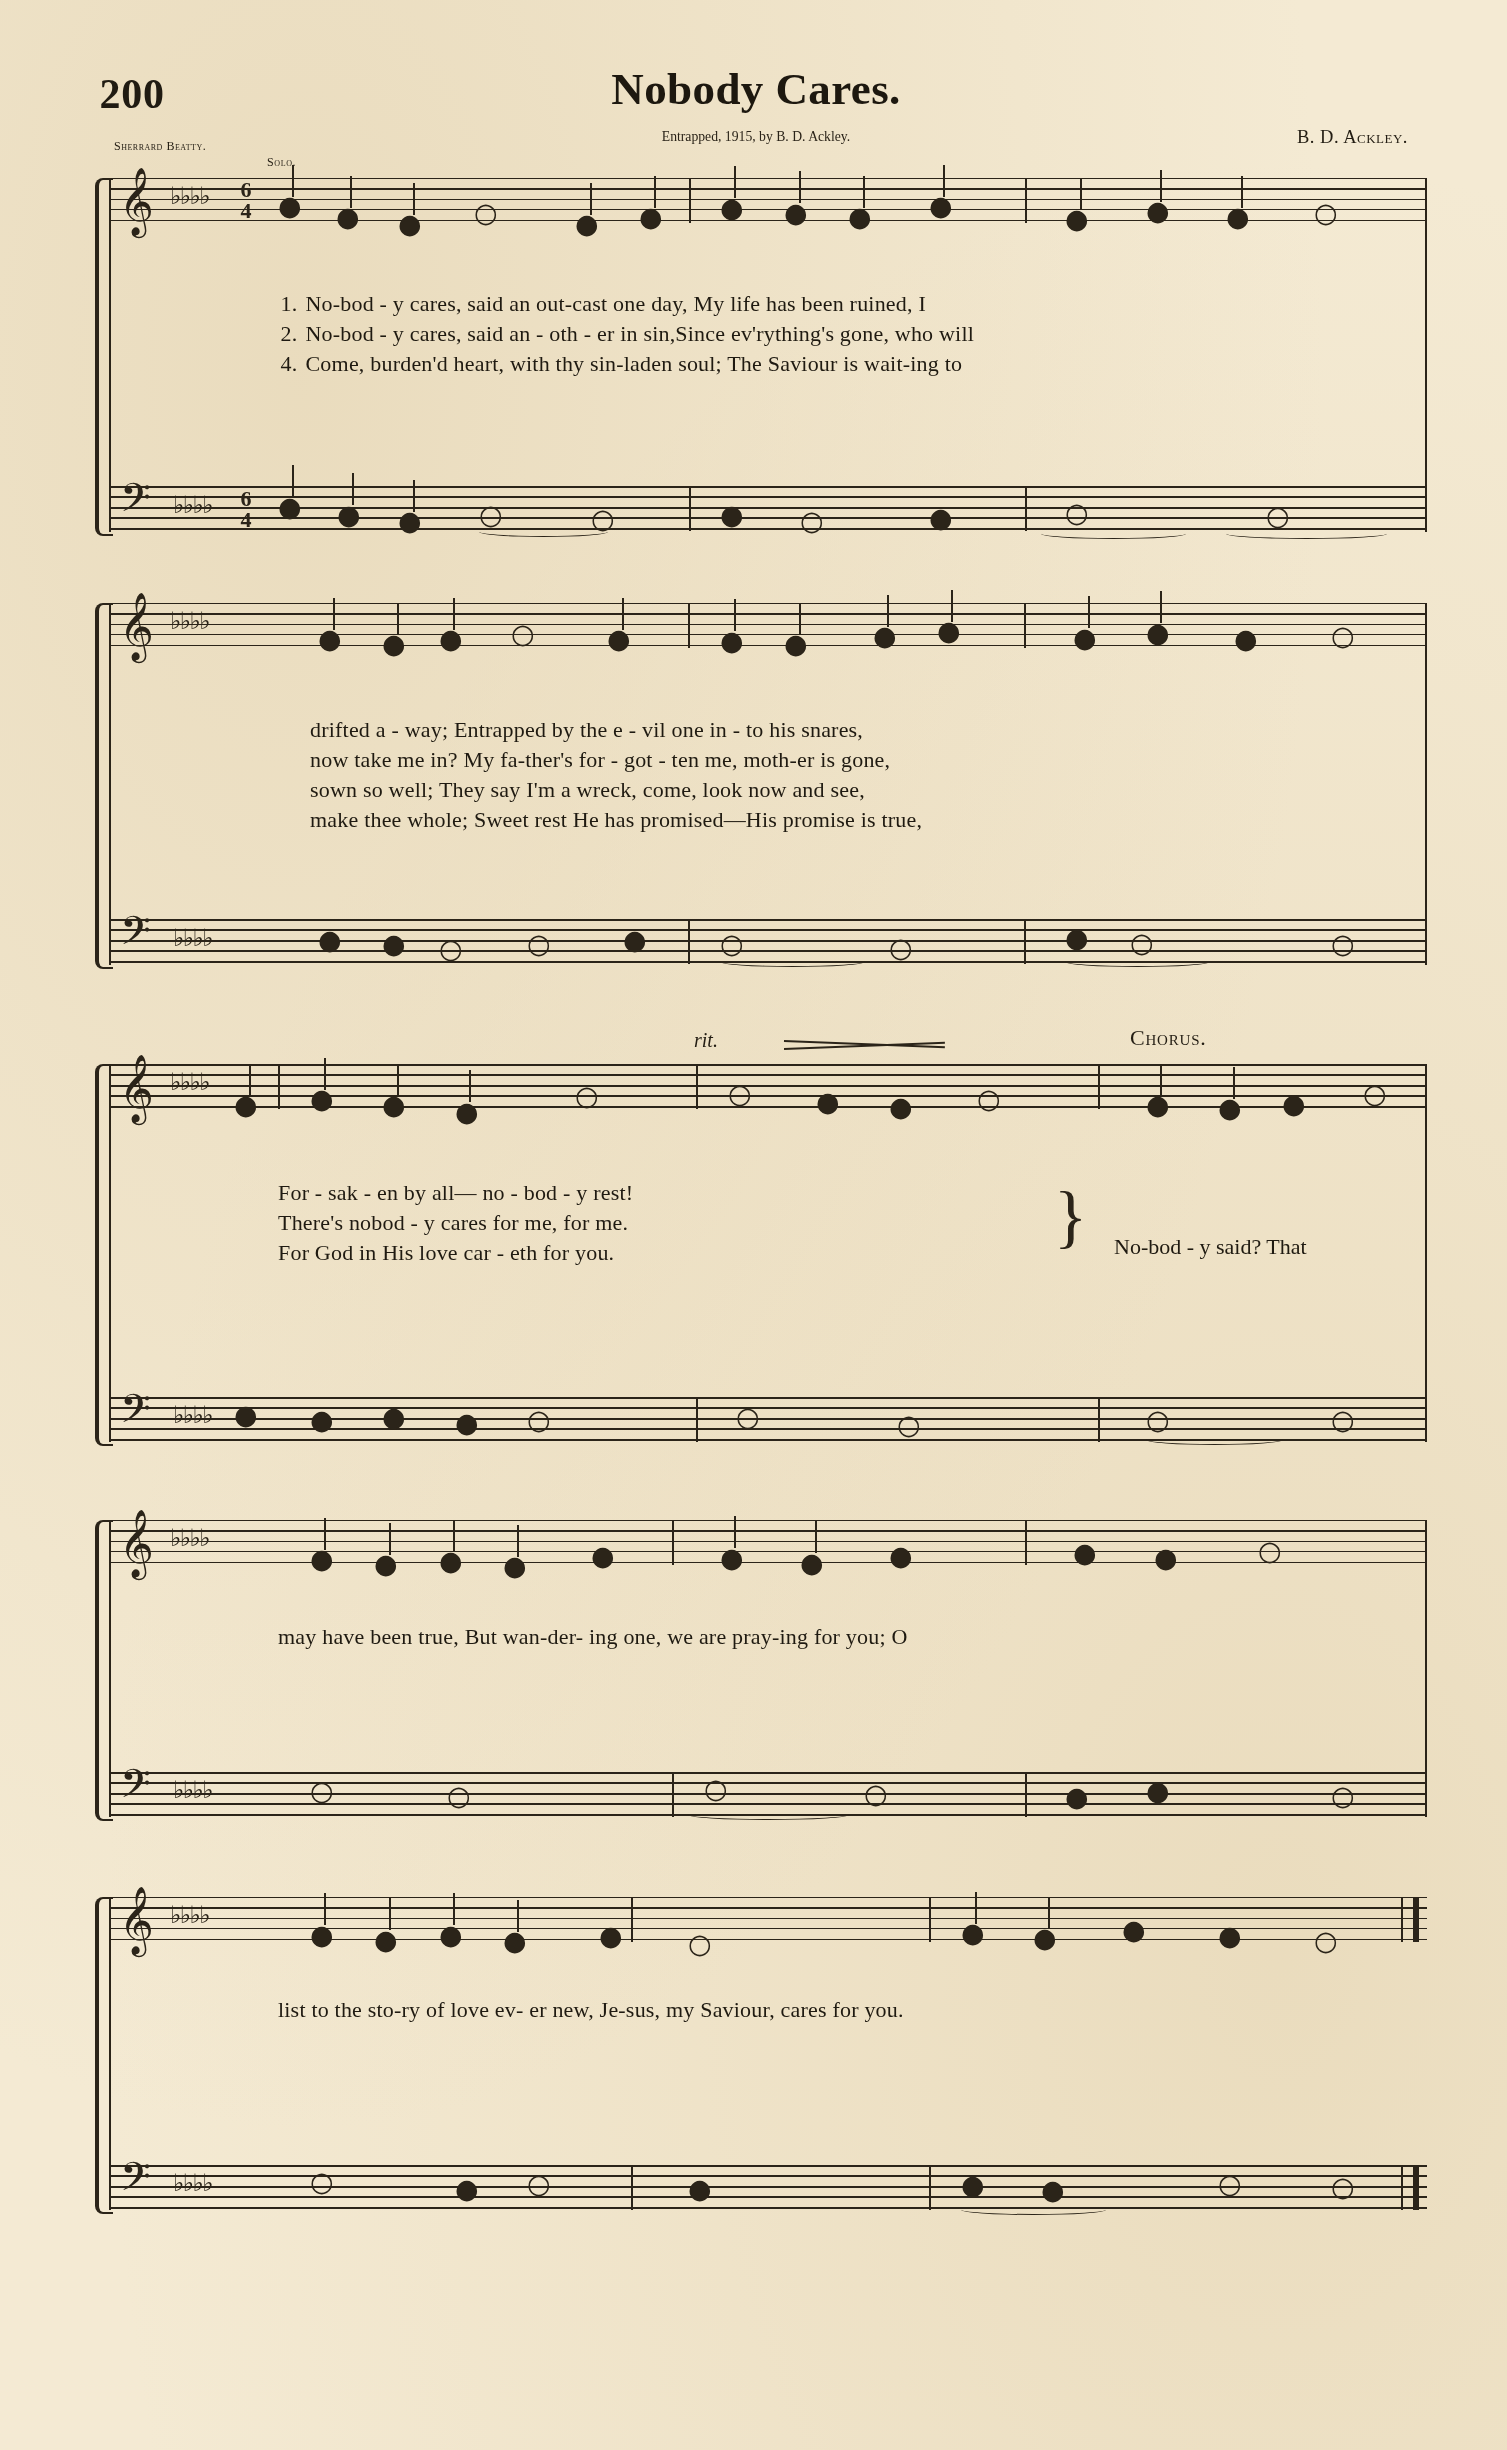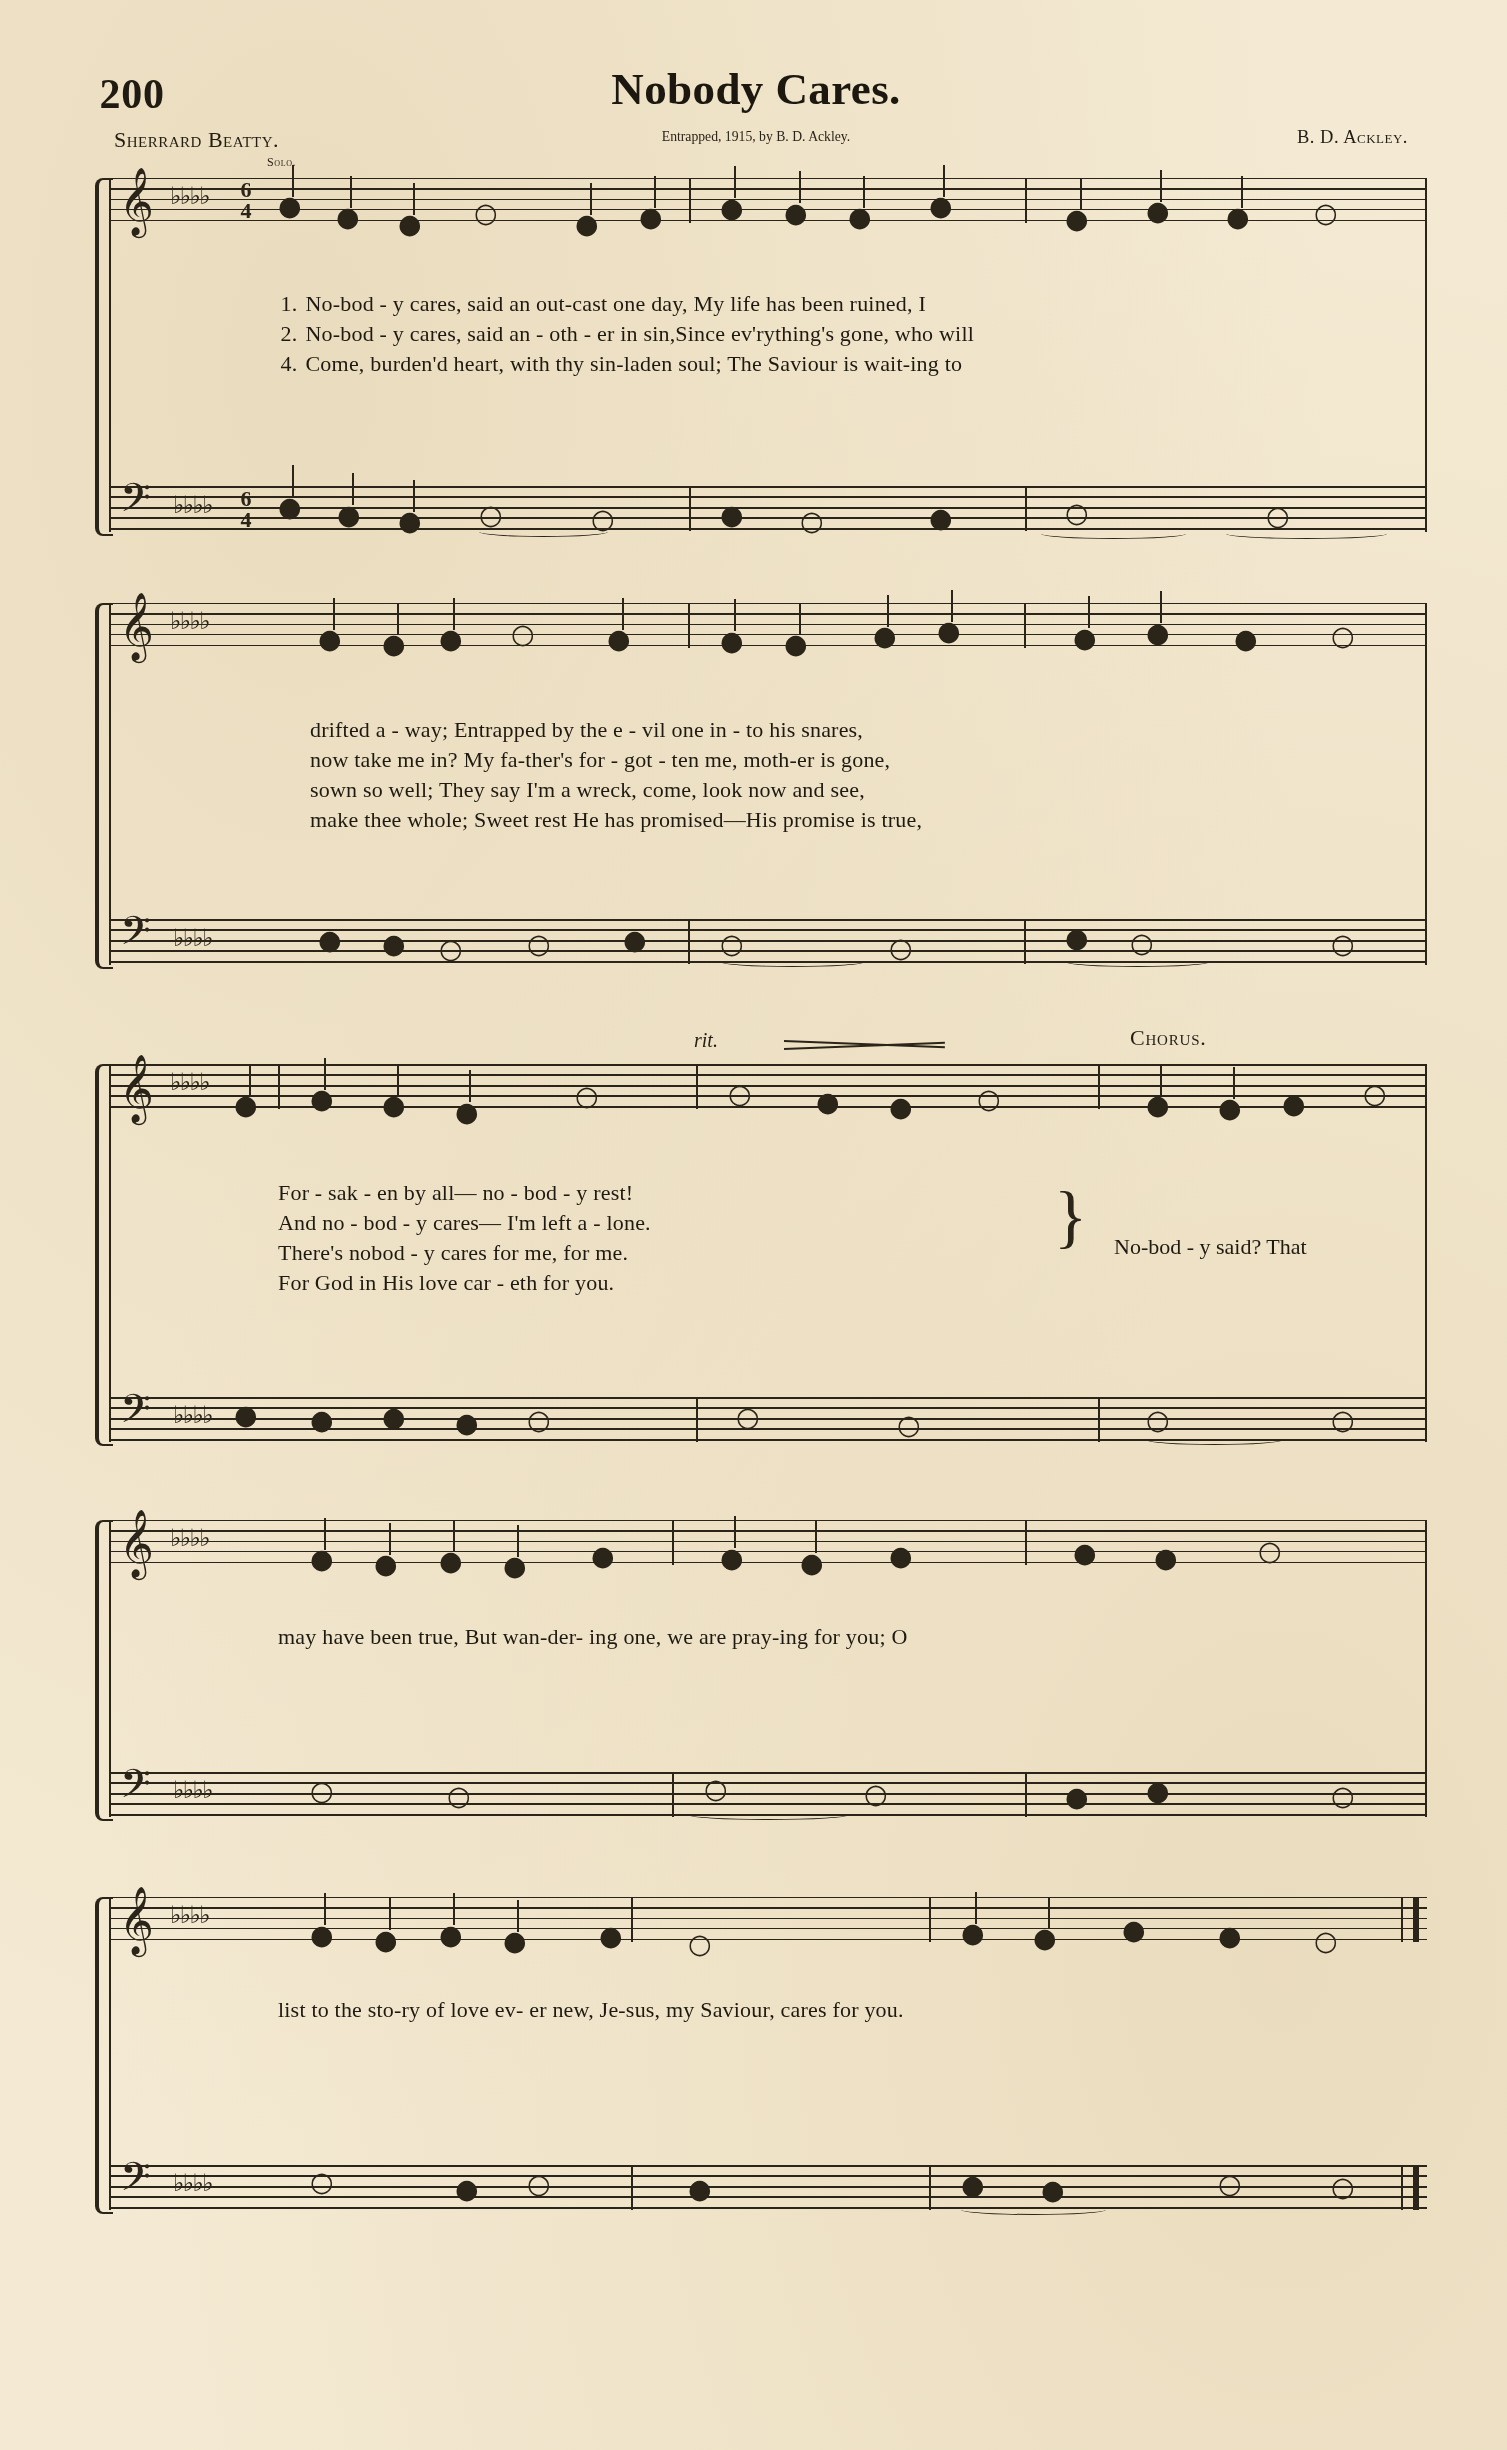--- a/index.html
+++ b/index.html
@@ -61,22 +61,22 @@
     left: 0;
     top: 90px;
     width: 100%;
     text-align: center;
     font-size: 13.7px;
     color: #2a2318;
   }
   .author-left {
     position: absolute;
     left: 37px;
-    top: 88px;
-    font-size: 22px;
+    top: 100px;
+    font-size: 12px;
     color: #231d13;
     font-variant: small-caps;
     letter-spacing: 0.5px;
   }
   .author-right {
     position: absolute;
     right: 27px;
     top: 88px;
     font-size: 18.5px;
     color: #231d13;
@@ -480,21 +480,20 @@
       <div class="note" style="left:1286px;top:45px;">○</div>
       <div class="stem" style="left:172px;top:29px;height:32px;"></div>
       <div class="stem" style="left:247px;top:22.5px;height:32px;"></div>
       <div class="stem" style="left:320px;top:29px;height:32px;"></div>
       <div class="stem" style="left:392px;top:35px;height:32px;"></div>
       <div class="stem" style="left:1083px;top:29px;height:32px;"></div>
       <div class="stem" style="left:1156px;top:32px;height:32px;"></div>
 
       <div class="lyricblock" style="top:143px;">
         <div class="lyricline" style="padding-left:201px;">For - sak - en   by   all—   no - bod - y   rest!</div>
-        <div class="lyricline" style="padding-left:201px;">And  no - bod - y   cares—  I'm  left   a - lone.</div>
         <div class="lyricline" style="padding-left:201px;">There's nobod - y   cares     for  me, for  me.</div>
         <div class="lyricline" style="padding-left:201px;">For  God   in   His  love     car - eth  for  you.</div>
       </div>
       <div class="brace-right" style="left:977px;top:148px;">}</div>
       <div class="tagline" style="left:1037px;top:199px;">No-bod - y  said? That</div>
 
       <div class="staff" style="top:362px;">
         <div class="ln"></div>
           <div class="ln"></div>
           <div class="ln"></div>

